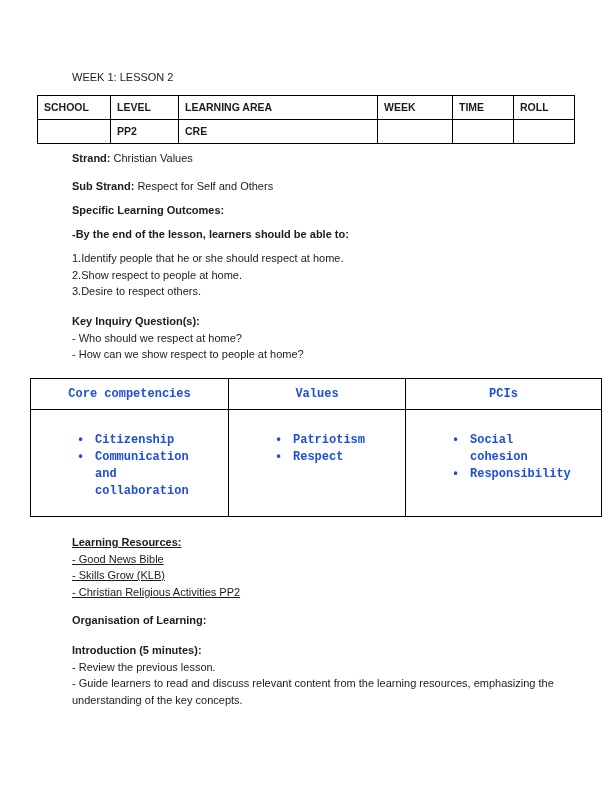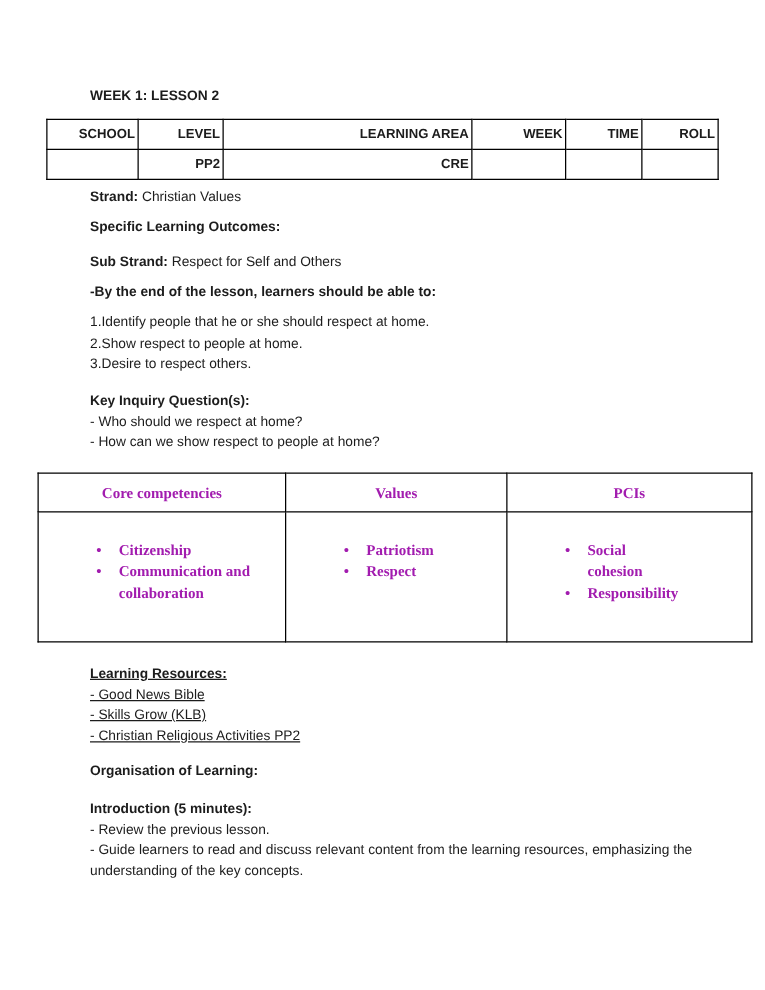--- a/index.html
+++ b/index.html
@@ -12,34 +12,34 @@
   }
   .page {
     position: relative;
     width: 612px; height: 792px;
     box-sizing: border-box;
     padding-top: 69px;
     overflow: hidden;
   }
   .title {
     margin: 0 0 0 72px;
-    font-weight: bold;
+    font-weight: normal;
     line-height: 16.5px;
   }
   table { border-collapse: collapse; table-layout: fixed; }
   th, td { border: 1px solid #000; }
 
   
   .info-table { width: 537px; margin: 9px 0 0 37px; }
   .info-table th, .info-table td {
     height: 23px;
     padding: 0 2px 0 6px;
     font-weight: bold;
     font-size: 10.5px;
-    text-align: right;
+    text-align: left;
     vertical-align: middle;
     overflow: hidden; white-space: nowrap;
   }
 
   
   .para { margin: 0 28px 0 72px; line-height: 16.5px; }
   .para p { margin: 0; line-height: 16.5px; }
   .b { font-weight: bold; }
   .strand       { margin-top: 6.5px; }
   .substrand    { margin-top: 11.5px; }
@@ -47,22 +47,22 @@
   .bytheend     { margin-top: 7.5px; }
   .outcomes     { margin-top: 7.5px; }
   .keyinquiry   { margin-top: 13.5px; }
   .resources    { margin-top: 17px; text-decoration: underline; }
   .organisation { margin-top: 12px; }
   .introduction { margin-top: 13.5px; }
 
   
   .comp-table {
     width: 571px; margin: 15.5px 0 0 30px;
-    font-family: Liberation Serif, serif;
-    font-size: 12px; font-weight: bold; color: #a21caf;
+    font-family: Liberation Mono, monospace;
+    font-size: 12px; font-weight: bold; color: #1d4ed8;
   }
   .comp-table th {
     height: 30px;
     text-align: center; vertical-align: middle;
     padding: 0;
   }
   .comp-table td {
     height: 97px;
     vertical-align: top;
     padding: 6px 4px 0 0;
@@ -103,23 +103,23 @@
       <td>CRE</td>
       <td></td>
       <td></td>
       <td></td>
     </tr>
   </tbody>
     </table>
 
   <p class="para strand"><span class="b">Strand:</span> <span>Christian Values</span></p>
 
+  <p class="para substrand"><span class="b">Sub Strand:</span> <span>Respect for Self and Others</span></p>
+
   <p class="para slo b">Specific Learning Outcomes:</p>
-
-  <p class="para substrand"><span class="b">Sub Strand:</span> <span>Respect for Self and Others</span></p>
 
   <p class="para bytheend b">-By the end of the lesson, learners should be able to:</p>
 
   <div class="para outcomes">
     <p>1.Identify people that he or she should respect at home.</p>
     <p>2.Show respect to people at home.</p>
     <p>3.Desire to respect others.</p>
   </div>
 
   <div class="para keyinquiry">

